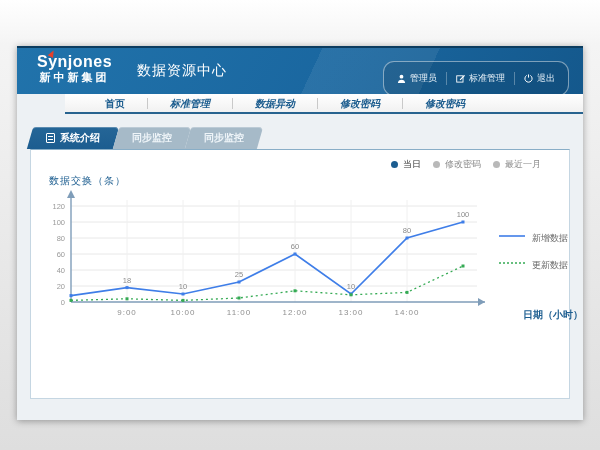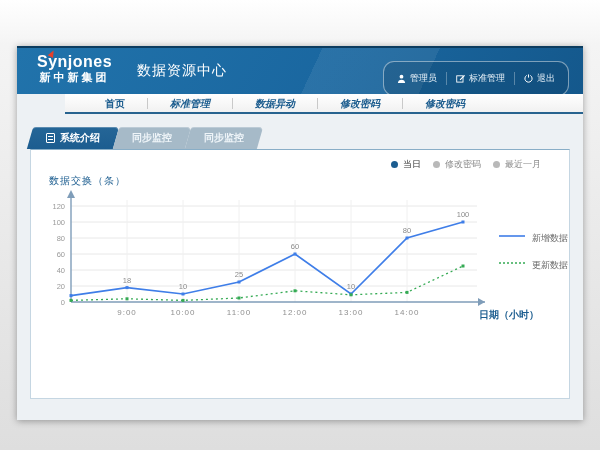--- a/index.html
+++ b/index.html
@@ -79,21 +79,21 @@
   }
   
   .filters { position:absolute; right:28px; top:8px; display:flex; gap:12px; align-items:center; }
   .radio-opt { display:flex; align-items:center; gap:5px; cursor:pointer; font-size:9px; color:#8a8a8a; }
   .radio-dot { width:7px; height:7px; border-radius:50%; background:#b9b9b9; }
   .radio-opt.selected { color:#333; }
   .radio-opt.selected .radio-dot { background:#1c5d90; }
   
   .chart-title { position:absolute; left:18px; top:24px; font-size:10px; font-weight:normal; color:#1d5e90; letter-spacing:1px; }
   .chart-wrap { position:absolute; left:6px; top:40px; width:524px; height:140px; }
-  .xaxis-label { position:absolute; left:448px; top:158px; font-size:10px; font-weight:bold; color:#1d5e90; white-space:nowrap; }
+  .xaxis-label { position:absolute; left:492px; top:158px; font-size:10px; font-weight:bold; color:#1d5e90; white-space:nowrap; }
   .legend { position:absolute; left:468px; top:82px; display:flex; flex-direction:column; gap:14px; }
   .legend-item { display:flex; align-items:flex-start; gap:7px; font-size:9px; color:#666; cursor:pointer; white-space:nowrap; }
   
   .note { position:absolute; left:0; top:206px; width:100%; text-align:center; font-size:9px; color:#8d8d8d; }
   .note .note-prefix { color:#d9302c; }
 </style>
 </head>
 <body>
 
 <div class="app">

